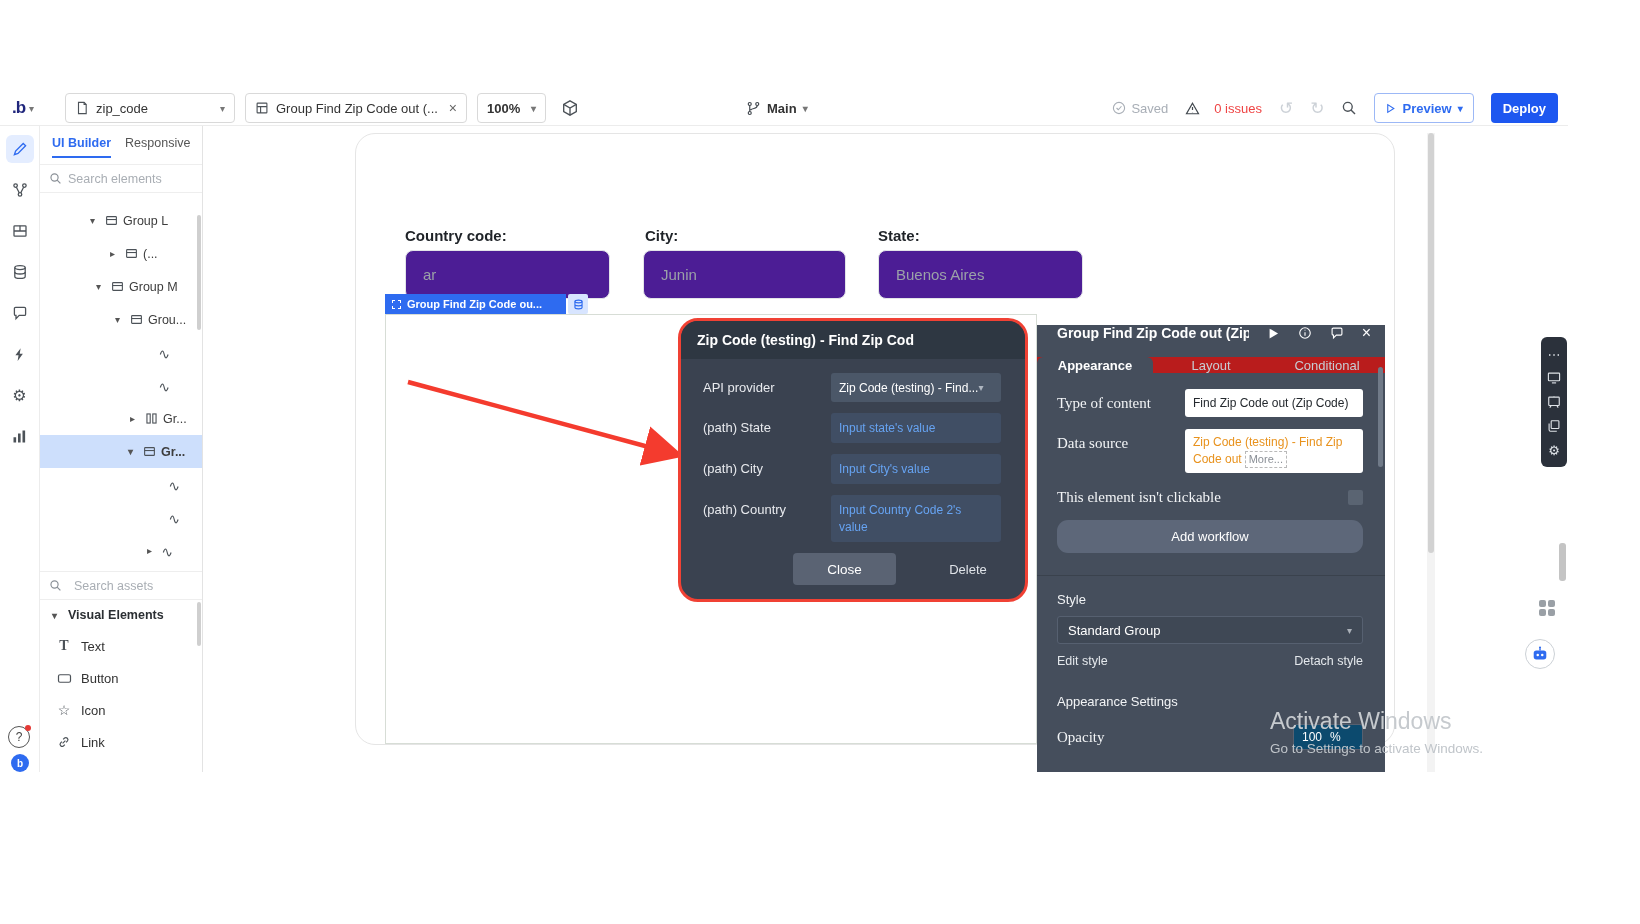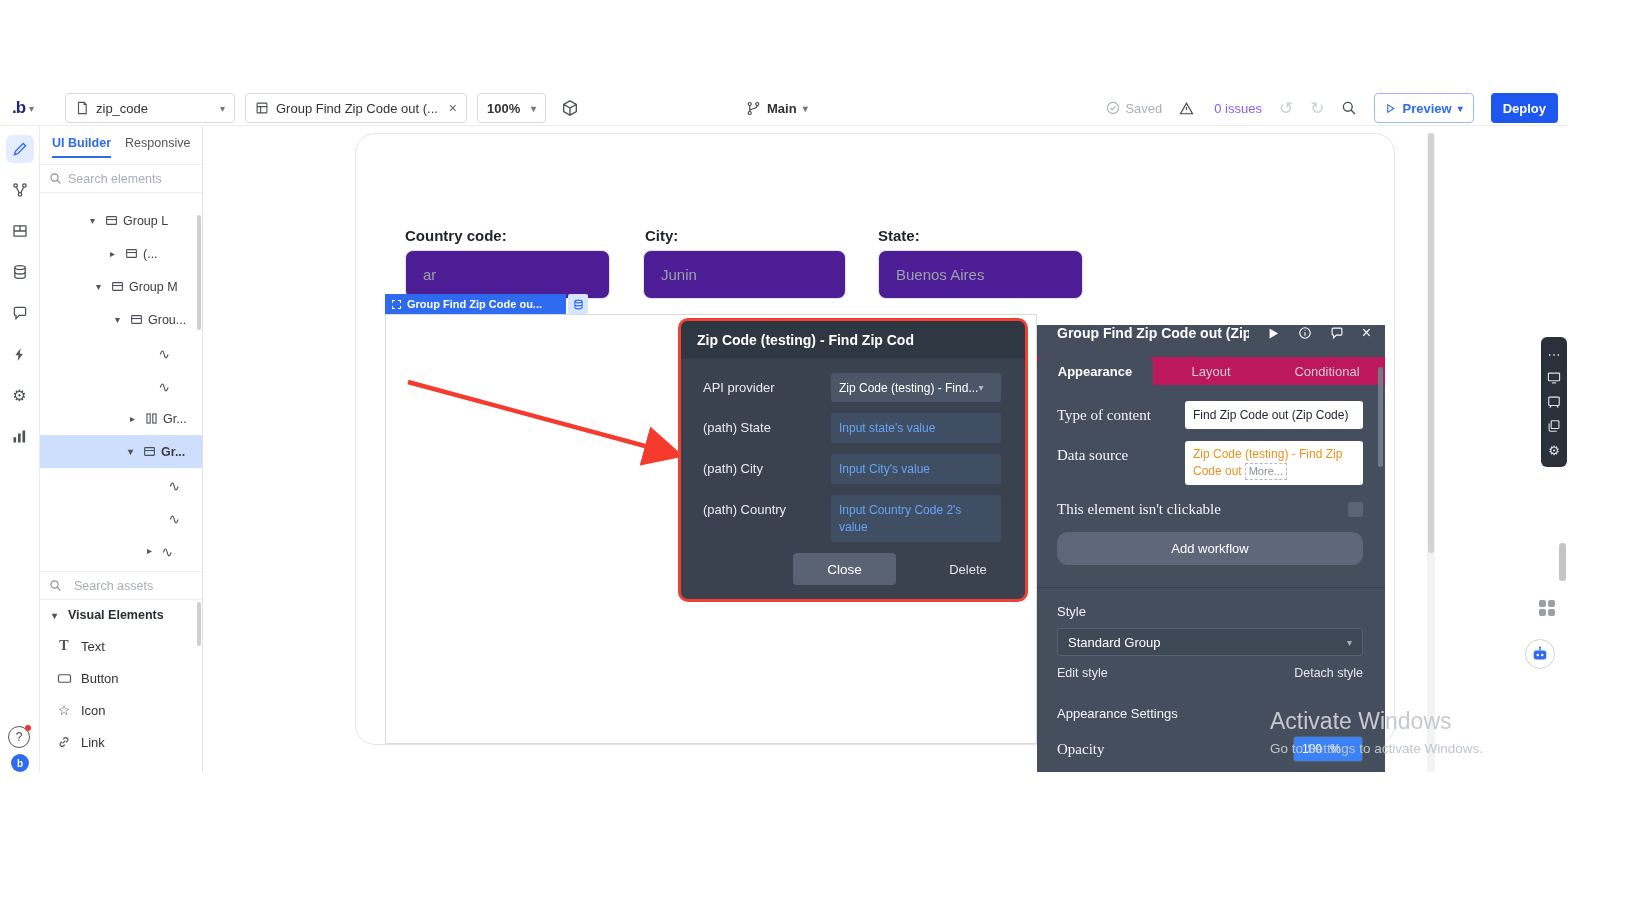--- a/index.html
+++ b/index.html
@@ -15,21 +15,21 @@
   .tb-box { position:absolute; top:3px; height:30px; border:1px solid #d9d9d9; border-radius:4px; background:#fff; display:flex; align-items:center; gap:7px; padding:0 9px; font-size:13px; color:#333; }
   .tb-appname { left:65px; width:170px; }
   .tb-tab { left:245px; width:222px; }
   .tb-zoom { left:477px; width:69px; font-weight:700; }
   .grow { flex:1; white-space:nowrap; overflow:hidden; text-overflow:ellipsis; }
   .xicon { color:#666; font-size:14px; }
   .cube { position:absolute; left:561px; top:9px; color:#4c5258; }
   .tb-center { position:absolute; left:746px; top:0; height:36px; display:flex; align-items:center; gap:6px; font-size:13px; color:#333; font-weight:600; }
   .tb-right { position:absolute; right:10px; top:0; height:36px; display:flex; align-items:center; gap:17px; }
   .saved { display:flex; align-items:center; gap:5px; color:#a8aeb6; font-size:13px; }
-  .issues { display:flex; align-items:center; gap:20px; color:#8b5cf6; font-size:13px; }
+  .issues { display:flex; align-items:center; gap:14px; color:#ef4444; font-size:13px; }
   .histbtn { font-size:17px; color:#ccd1d7; }
   .btn-preview { display:flex; align-items:center; gap:6px; height:30px; padding:0 10px; border:1px solid #9cb8f6; border-radius:4px; color:#2e6bf0; font-size:13px; font-weight:600; background:#fff; }
   .btn-deploy { height:30px; padding:0 12px; border-radius:4px; background:#1d57f0; color:#fff; font-size:13px; font-weight:600; display:flex; align-items:center; }
 
   
   .strip { position:absolute; left:0; top:36px; width:40px; height:646px; border-right:1px solid #ececec; background:#fff; z-index:9; }
   .strip-icons { display:flex; flex-direction:column; align-items:center; }
   .sico { width:28px; height:28px; margin-top:13px; display:flex; align-items:center; justify-content:center; color:#4c5258; border-radius:6px; font-size:16px; }
   .sico:first-child { margin-top:9px; }
   .sico.active { color:#2e6bf0; background:#e4edff; }
@@ -62,58 +62,58 @@
   .finput { position:absolute; top:160px; height:49px; border:1px solid #e2e4e8; border-radius:8px; background:#4c1d95; display:flex; align-items:center; padding-left:17px; font-size:15px; color:#9ba1a8; z-index:2; }
   .badge { position:absolute; left:385px; top:204px; width:181px; height:20px; background:#2e6bf0; color:#fff; font-size:11px; font-weight:700; display:flex; align-items:center; gap:6px; padding:0 7px; white-space:nowrap; overflow:hidden; z-index:3; }
   .selbox { width:9px; height:9px; border:1px dashed #fff; flex:none; }
   .dbchip { position:absolute; left:568px; top:204px; width:20px; height:20px; background:#d8e5ff; border-radius:2px; display:flex; align-items:center; justify-content:center; color:#2e6bf0; z-index:3; }
   .grouprect { position:absolute; left:385px; top:224px; width:652px; height:430px; border:1px solid #d7ddd6; z-index:2; }
   .arrow { position:absolute; left:385px; top:268px; width:330px; height:130px; z-index:4; pointer-events:none; }
   .vscroll { position:absolute; left:1427px; top:43px; width:8px; height:639px; background:#f3f3f3; z-index:2; }
   .vscroll .thumb { position:absolute; left:1px; top:0; width:6px; height:420px; background:#d2d2d2; border-radius:3px; }
 
   
-  .dialog { position:absolute; left:678px; top:228px; width:350px; height:284px; background:#3a4250; border:3px solid #f04134; border-radius:10px; overflow:hidden; z-index:6; color:#e8eaee; }
+  .dialog { position:absolute; left:678px; top:228px; width:350px; height:284px; background:#3a4250; border:3px solid #f04134; border-radius:20px; overflow:hidden; z-index:6; color:#e8eaee; }
   .dlg-title { height:38px; background:#2e3742; display:flex; align-items:center; padding:0 16px; color:#fff; font-size:14px; font-weight:600; white-space:nowrap; }
   .dlg-body { padding:14px 24px 0 22px; }
   .drow { display:flex; align-items:flex-start; margin-bottom:11px; }
   .dlabel { flex:1; font-size:13px; padding-top:7px; }
   .dfield { width:170px; border-radius:3px; font-size:12px; }
   .dfield.dropdown { height:29px; background:#4b5768; color:#fff; display:flex; align-items:center; justify-content:flex-start; padding:0 8px; }
   .dfield.expr { min-height:29px; background:#404e64; color:#66a3f2; padding:7px 8px; line-height:1.35; }
   .dlg-footer { position:absolute; bottom:14px; left:0; width:100%; height:32px; }
   .btn-close { position:absolute; left:112px; width:103px; height:32px; background:#5a6373; border-radius:4px; color:#fff; font-size:13.5px; display:flex; align-items:center; justify-content:center; }
   .btn-delete { position:absolute; left:252px; width:70px; height:32px; color:#dfe3e8; font-size:13px; display:flex; align-items:center; justify-content:center; }
 
   
   .inspector { position:absolute; left:1037px; top:235px; width:348px; height:447px; background:#454e5c; z-index:5; color:#f2f4f6; overflow:hidden; }
   .ins-head { height:32px; display:flex; align-items:center; padding:0 14px 16px 20px; gap:18px; }
   .ins-title { flex:1; font-size:14px; font-weight:600; white-space:nowrap; overflow:hidden; color:#fff; }
   .ins-hicon { color:#fff; display:flex; align-items:center; font-size:13px; }
-  .ins-tabs { height:28px; background:#be185d; display:flex; }
+  .ins-tabs { height:16px; background:#b91c1c; display:flex; }
   .ins-tab { flex:1; display:flex; align-items:center; justify-content:center; font-size:13px; color:#c7cdd4; }
   .ins-tab.active { background:#454e5c; color:#fff; border-radius:6px 6px 0 0; font-weight:600; }
   .ins-body { padding:16px 22px 0 20px; }
   .prow { display:flex; align-items:flex-start; margin-bottom:12px; }
   .plabel { flex:1; font-size:15px; padding-top:6px;font-family:Liberation Serif, serif; }
   .pfield { width:178px; background:#fff; border-radius:3px; }
   .pfield.single { height:28px; display:flex; align-items:center; padding:0 8px; font-size:12px; color:#24292e; white-space:nowrap; overflow:hidden; }
   .pfield.multi { min-height:42px; padding:5px 8px; font-size:12px; color:#e8921d; line-height:1.4; }
   .morechip { display:inline-block; border:1px dashed #b9b9b9; color:#8a8f96; font-size:11px; padding:0 3px; margin-left:3px; }
   .checkrow { display:flex; align-items:center; margin:16px 0 0 0; }
   .checkrow .plabel { padding-top:0; }
   .checkbox { width:15px; height:15px; background:#5a6472; border-radius:2px; }
   .btn-addwf { margin-top:14px; height:33px; background:#5d6779; border-radius:11px; display:flex; align-items:center; justify-content:center; font-size:13px; color:#fff; }
   .ins-div { border-top:1px solid #3a424d; margin:22px -22px 0 -20px; }
   .stylelabel { margin-top:16px; font-size:13px; }
   .styledrop { margin-top:9px; height:28px; background:#3f4855; border:1px solid #566070; border-radius:3px; display:flex; align-items:center; justify-content:space-between; padding:0 10px; font-size:13px; color:#fff; }
   .stylelinks { margin-top:10px; display:flex; justify-content:space-between; font-size:12.5px; color:#e4e8ec; }
   .appsettings { margin-top:26px; font-size:13px; }
   .oprow { margin-top:15px; display:flex; align-items:center;gap:20px; }
-  .opfield { width:70px; height:26px; background:#3b82f6; border:1px solid #566070; border-radius:3px; display:flex; align-items:center; padding:0 8px; font-size:12px; color:#fff; gap:8px; }
+  .opfield { width:70px; height:26px; background:#0c4a6e; border:1px solid #566070; border-radius:3px; display:flex; align-items:center; padding:0 8px; font-size:12px; color:#fff; gap:8px; }
   .ins-scroll { position:absolute; right:2px; top:42px; width:5px; height:100px; background:#707a88; border-radius:3px; }
 
   
   .floatbar { position:absolute; left:1541px; top:247px; width:26px; height:130px; background:#2b313b; border-radius:6px; z-index:7; display:flex; flex-direction:column; align-items:center; justify-content:space-around; padding:5px 0; color:#dfe3e8; }
   .fico { width:16px; height:16px; display:flex; align-items:center; justify-content:center; font-size:13px; }
   .appsgrid { position:absolute; left:1537px; top:508px; width:20px; height:20px; color:#9aa0a6; z-index:7; }
   .robot { position:absolute; left:1525px; top:549px; width:30px; height:30px; border-radius:50%; background:#fff; border:1.5px solid #ccd1d6; display:flex; align-items:center; justify-content:center; z-index:7; }
   .winthumb { position:absolute; left:1559px; top:453px; width:7px; height:38px; background:#c4c4c4; border-radius:3px; z-index:7; }
 
   

